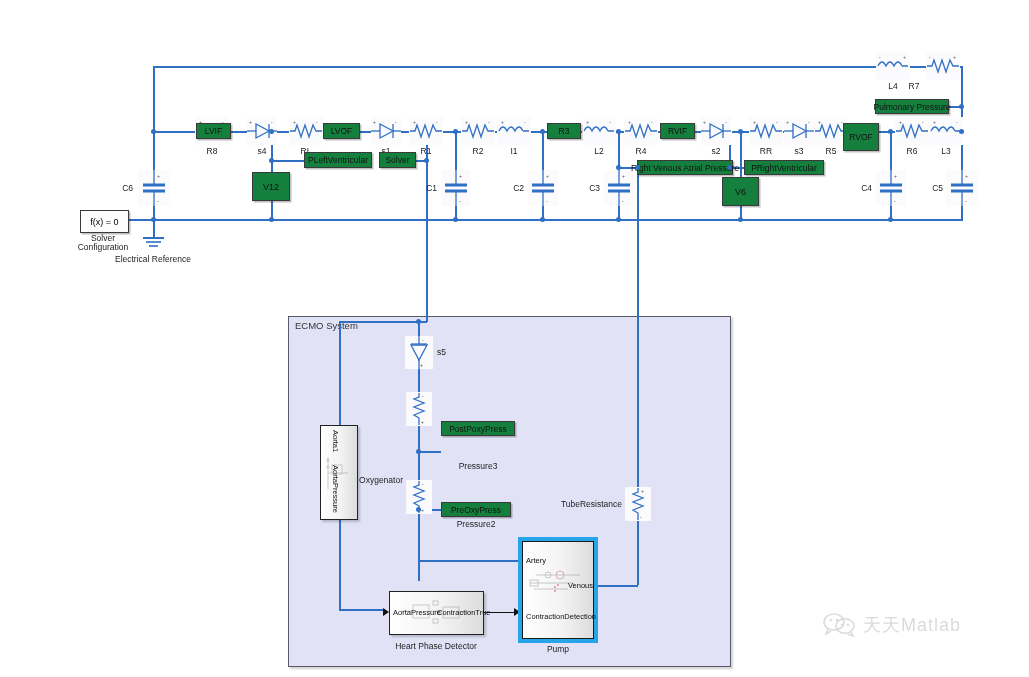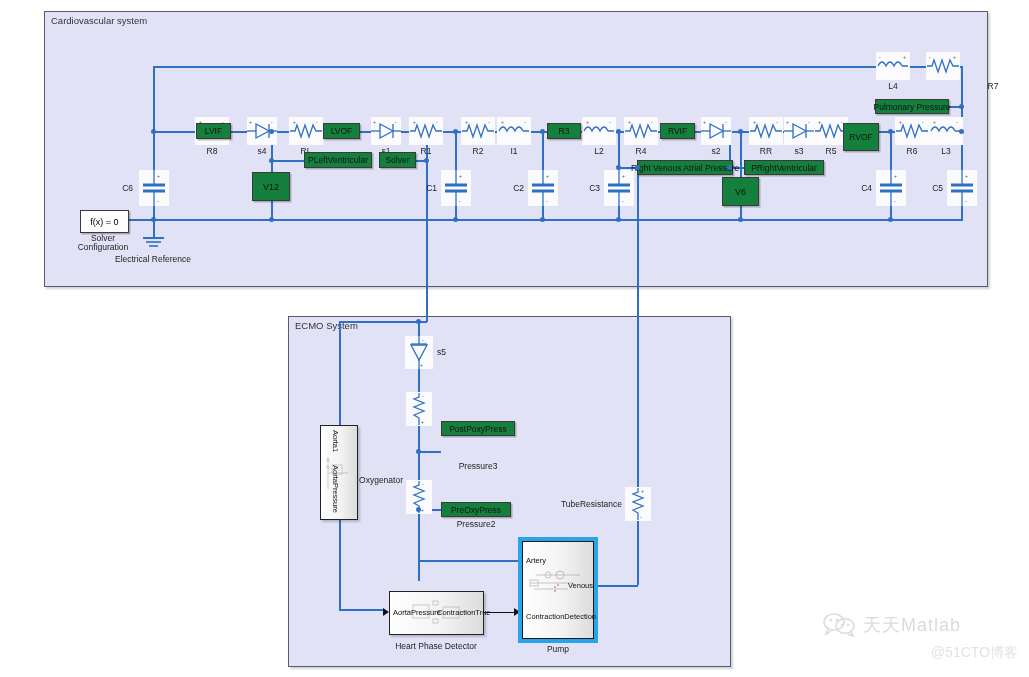--- a/index.html
+++ b/index.html
@@ -60,23 +60,20 @@
   .wm{position:absolute;opacity:.92;}
   .wm-main{font-size:18px;color:#d8d8d8;font-weight:300;letter-spacing:1px;
            white-space:nowrap;}
   .wm-sub{font-size:14px;color:#e1e1e1;white-space:nowrap;text-align:right;}
 </style>
 </head>
 <body>
 
 <div id="canvas">
 
-  <div class="subsystem" style="left:44px;top:11px;width:942px;height:274px;">
-    <div class="subsystem-title">Cardiovascular system</div>
-  </div>
 
   <div class="subsystem" style="left:288px;top:316px;width:441px;height:349px;">
     <div class="subsystem-title">ECMO System</div>
   </div>
 
   <div class="w wh" style="left:153px;top:66px;width:810px;"></div>
 
   <div class="w wv" style="left:153px;top:66px;height:154px;"></div>
 
   <div class="w wv" style="left:961px;top:66px;height:66px;"></div>
@@ -299,21 +296,21 @@
   </div>
   <div class="clabel" style="left:893px;top:81px;">L4</div>
 
   <div class="comp" style="left:926px;top:52px;width:34px;height:28px;">
     <svg width="34" height="28" viewBox="0 0 34 28">
         <polyline points="1,14 6,14 8,8 12,20 16,8 20,20 24,8 27,14 33,14" fill="none" stroke="#2f6fc4" stroke-width="1.3"></polyline>
         <text x="3" y="7" font-size="5" fill="#555">-</text>
         <text x="27" y="7" font-size="5" fill="#555">+</text>
       </svg>
   </div>
-  <div class="clabel" style="left:993px;top:81px;">R7</div>
+  <div class="clabel" style="left:914px;top:81px;">R7</div>
 
   <div class="comp" style="left:139px;top:170px;width:30px;height:36px;">
     <svg width="30" height="36" viewBox="0 0 30 36">
         <line x1="15" y1="0" x2="15" y2="14" stroke="#2f6fc4" stroke-width="1.3"></line>
         <line x1="4" y1="15" x2="26" y2="15" stroke="#2f6fc4" stroke-width="3"></line>
         <line x1="4" y1="21" x2="26" y2="21" stroke="#2f6fc4" stroke-width="3"></line>
         <line x1="15" y1="22" x2="15" y2="36" stroke="#2f6fc4" stroke-width="1.3"></line>
         <text x="18" y="8" font-size="5" fill="#555">+</text>
         <text x="18" y="33" font-size="5" fill="#555">-</text>
       </svg>
@@ -552,16 +549,15 @@
         <path d="M6,17 L4,22 L9,19" fill="none" stroke="#d9d9d9" stroke-width="1.6"></path>
         <circle cx="9" cy="8" r="1.3" fill="#d9d9d9"></circle>
         <circle cx="15" cy="8" r="1.3" fill="#d9d9d9"></circle>
         <ellipse cx="23" cy="14" rx="9" ry="7.2" fill="none" stroke="#d9d9d9" stroke-width="1.6"></ellipse>
         <path d="M29,20 L31,24 L26,22" fill="none" stroke="#d9d9d9" stroke-width="1.6"></path>
         <circle cx="20" cy="13" r="1.2" fill="#d9d9d9"></circle>
         <circle cx="26" cy="13" r="1.2" fill="#d9d9d9"></circle>
       </svg>
       <div class="wm-main">天天Matlab</div>
     </div>
-    <div class="wm-sub" style="margin-top:6px;">@51CTO博客</div>
   </div>
 
 </div>
 
 </body></html>

